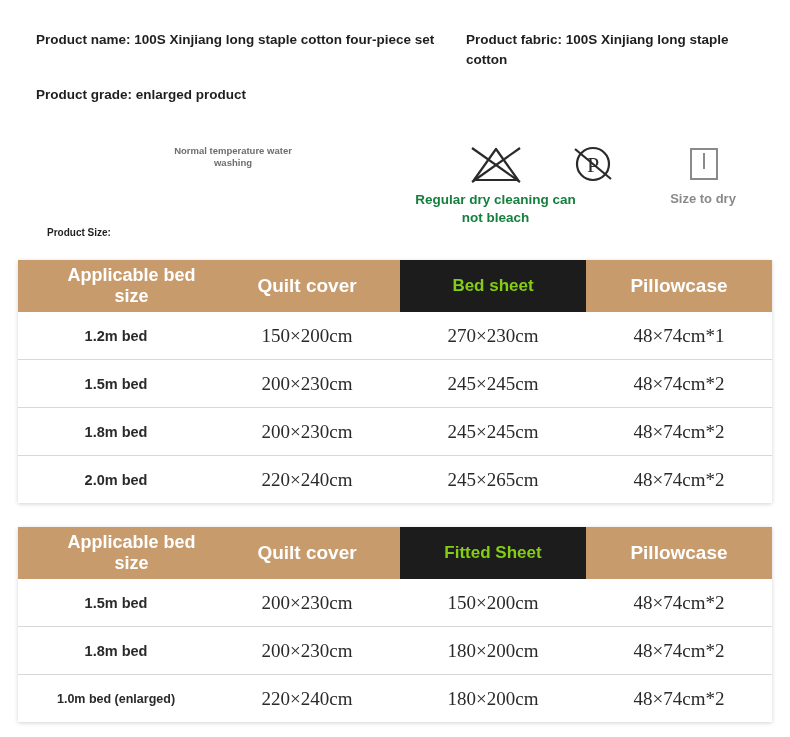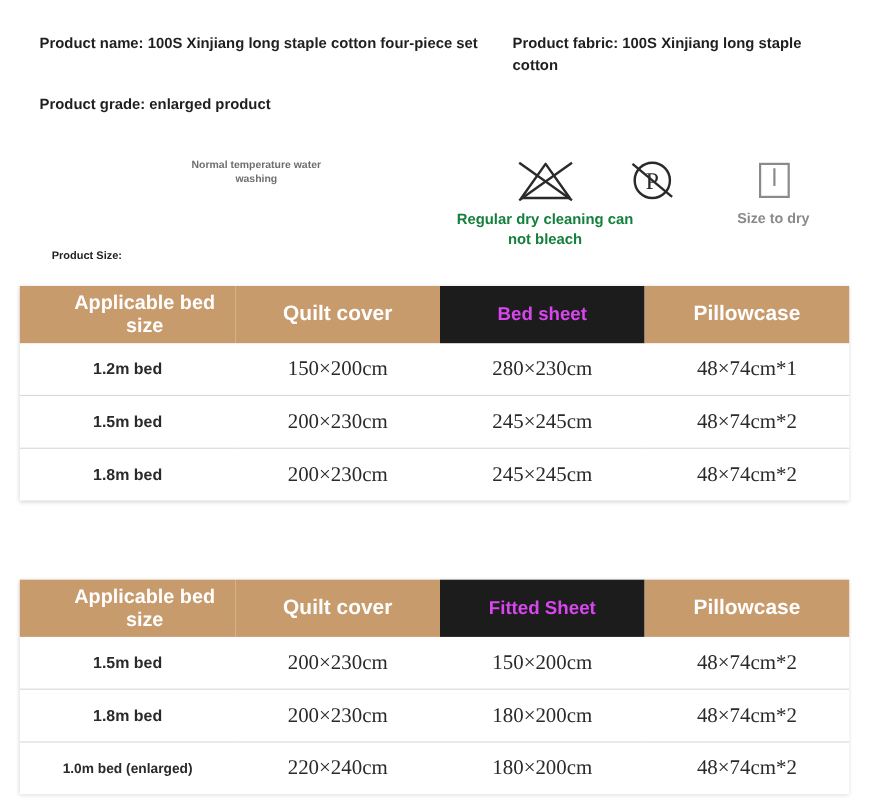--- a/index.html
+++ b/index.html
@@ -149,21 +149,21 @@
     border: none;
   }
   .th-tan {
     background: #c89b6d;
     color: #ffffff;
   }
   .th-tan.small { font-size: 18px; padding-left: 31px; }
   .th-tan.big   { font-size: 19px; }
   .th-dark {
     background: #1c1c1c;
-    color: #d946ef;
+    color: #84cc16;
     font-size: 17px;
   }
 
   .size-table tbody td {
     height: 47px;
     padding: 0;
     text-align: center;
     vertical-align: middle;
     border-top: 1px solid #d8d8d8;
     color: #2a2a2a;
@@ -256,33 +256,39 @@
         <th class="th-tan small">Applicable bed size</th>
         <th class="th-tan big">Quilt cover</th>
         <th class="th-dark">Bed sheet</th>
         <th class="th-tan big">Pillowcase</th>
       </tr>
     </thead>
     <tbody>
       <tr>
         <td class="cell-bed">1.2m bed</td>
         <td class="cell-num">150×200cm</td>
-        <td class="cell-num">280×230cm</td>
+        <td class="cell-num">270×230cm</td>
         <td class="cell-num">48×74cm*1</td>
       </tr>
       <tr>
         <td class="cell-bed">1.5m bed</td>
         <td class="cell-num">200×230cm</td>
         <td class="cell-num">245×245cm</td>
         <td class="cell-num">48×74cm*2</td>
       </tr>
       <tr>
         <td class="cell-bed">1.8m bed</td>
         <td class="cell-num">200×230cm</td>
         <td class="cell-num">245×245cm</td>
+        <td class="cell-num">48×74cm*2</td>
+      </tr>
+      <tr>
+        <td class="cell-bed">2.0m bed</td>
+        <td class="cell-num">220×240cm</td>
+        <td class="cell-num">245×265cm</td>
         <td class="cell-num">48×74cm*2</td>
       </tr>
     </tbody>
   </table>
 
   <table class="size-table" id="table-2">
     <colgroup>
         <col class="c1">
         <col class="c2">
         <col class="c3">

